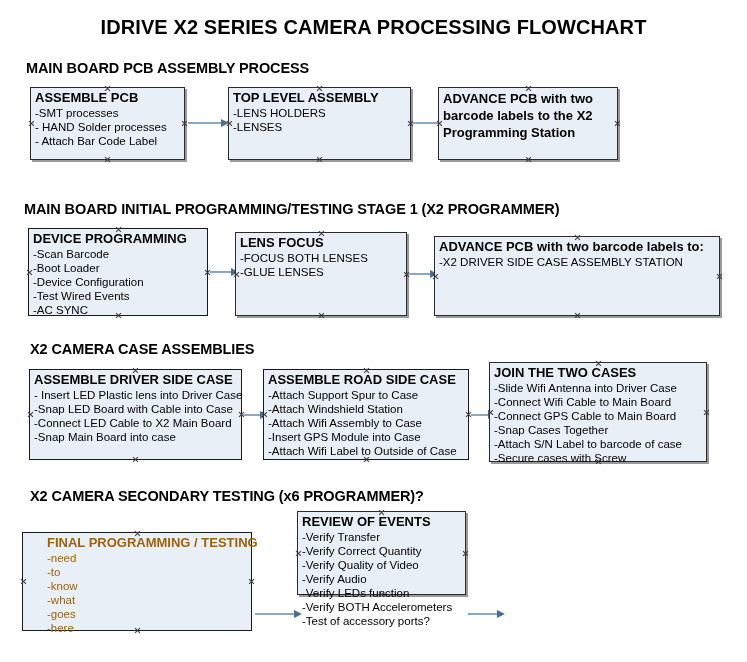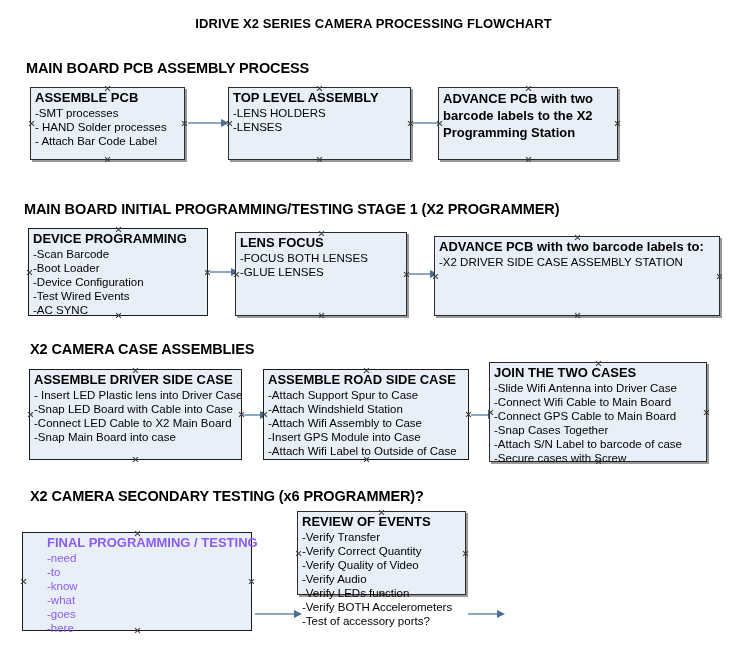--- a/index.html
+++ b/index.html
@@ -22,21 +22,21 @@
     width: 747px;
     height: 662px;
   }
 
   .chart-title {
     position: absolute;
     left: 0;
     top: 16px;
     width: 747px;
     text-align: center;
-    font-size: 13px;
+    font-size: 20px;
     font-weight: bold;
     letter-spacing: 0.1px;
     white-space: nowrap;
   }
 
   .section-title {
     position: absolute;
     font-size: 14.5px;
     font-weight: bold;
     white-space: nowrap;
@@ -71,21 +71,21 @@
     white-space: nowrap;
     margin-bottom: 1px;
   }
   .pbox .bx-line {
     font-size: 11.5px;
     line-height: 14px;
     white-space: nowrap;
   }
   .pbox.red .bx-title,
   .pbox.red .bx-line {
-    color: #8b5cf6;
+    color: #a16207;
     padding-left: 20px;
   }
   .pbox .bx-title.multi {
     white-space: normal;
     line-height: 17px;
   }
 
   
   .conn {
     position: absolute;

